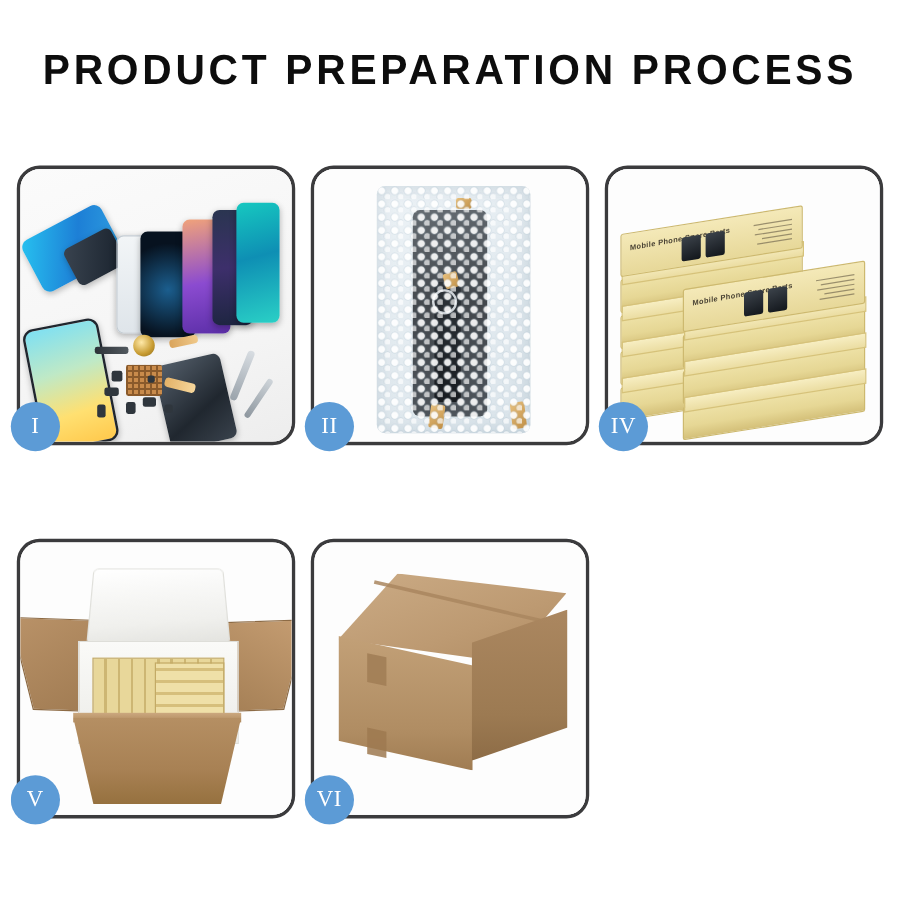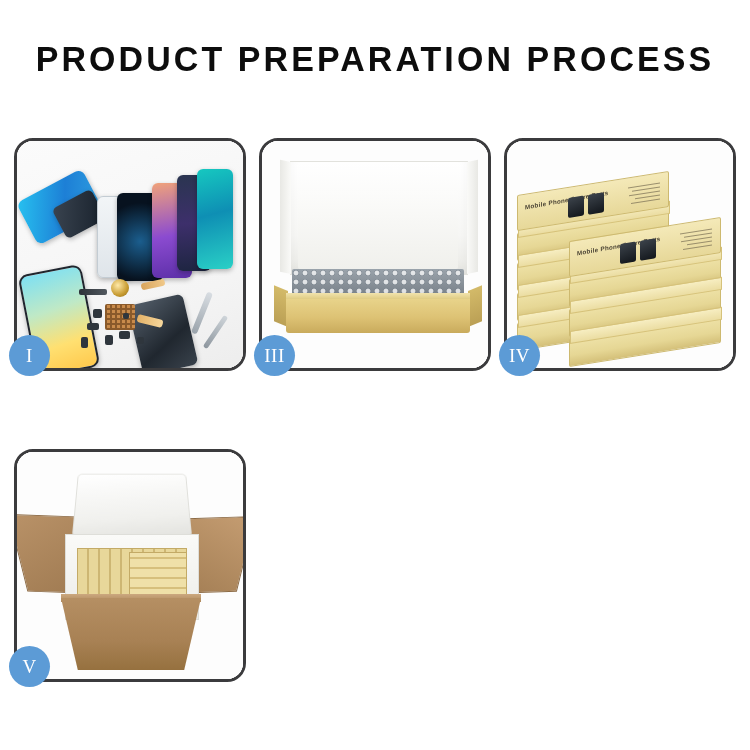--- a/index.html
+++ b/index.html
@@ -350,35 +350,38 @@
           <div class="bit" style="left:88px;  top:194px; width:8px;  height:10px;"></div>
           <div class="bit" style="left:102px; top:190px; width:11px; height:8px;"></div>
           <div class="bit" style="left:120px; top:196px; width:7px;  height:7px;"></div>
           <div class="bit" style="left:64px;  top:196px; width:7px;  height:11px;"></div>
           <div class="bit" style="left:106px; top:172px; width:6px;  height:6px;"></div>
         </div>
       </div>
       <div class="badge">I</div>
     </div>
 
-
     <div class="card">
       <div class="card-inner">
-        <div class="scene p3">
-          <div class="b3-lid"></div>
-          <div class="b3-foam"></div>
-          <div class="b3-inner"></div>
-          <div class="b3-left"></div>
-          <div class="b3-right"></div>
-          <div class="b3-rim"></div>
-          <div class="b3-front"></div>
+        <div class="scene p2">
+          <div class="bw-bag">
+            <div class="bw-screen"></div>
+            <div class="bw-flex"></div>
+            <div class="bw-ring"></div>
+            <div class="tape tape-a"></div>
+            <div class="tape tape-b"></div>
+            <div class="tape tape-c"></div>
+            <div class="tape tape-d"></div>
+            <div class="bw-bubbles"></div>
+          </div>
         </div>
       </div>
-      <div class="badge">III</div>
+      <div class="badge">II</div>
     </div>
+
 
     <div class="card">
       <div class="card-inner">
         <div class="scene p4">
           <div class="stack">
 
             <div class="sbox" style="left:4px;  top:62px;">
                 <div class="lid"></div>
               </div>
             <div class="sbox" style="left:4px;  top:92px;">
@@ -438,15 +441,28 @@
           <div class="v-foambody"></div>
           <div class="v-content"></div>
           <div class="v-content2"></div>
           <div class="v-rim"></div>
           <div class="v-front"></div>
         </div>
       </div>
       <div class="badge">V</div>
     </div>
 
+    <div class="card">
+      <div class="card-inner">
+        <div class="scene p6">
+          <div class="c-top"></div>
+          <div class="c-seam"></div>
+          <div class="c-left"></div>
+          <div class="c-right"></div>
+          <div class="c-tapeA"></div>
+          <div class="c-tapeB"></div>
+        </div>
+      </div>
+      <div class="badge">VI</div>
+    </div>
 
   </div>
 </div>
 
 </body></html>

